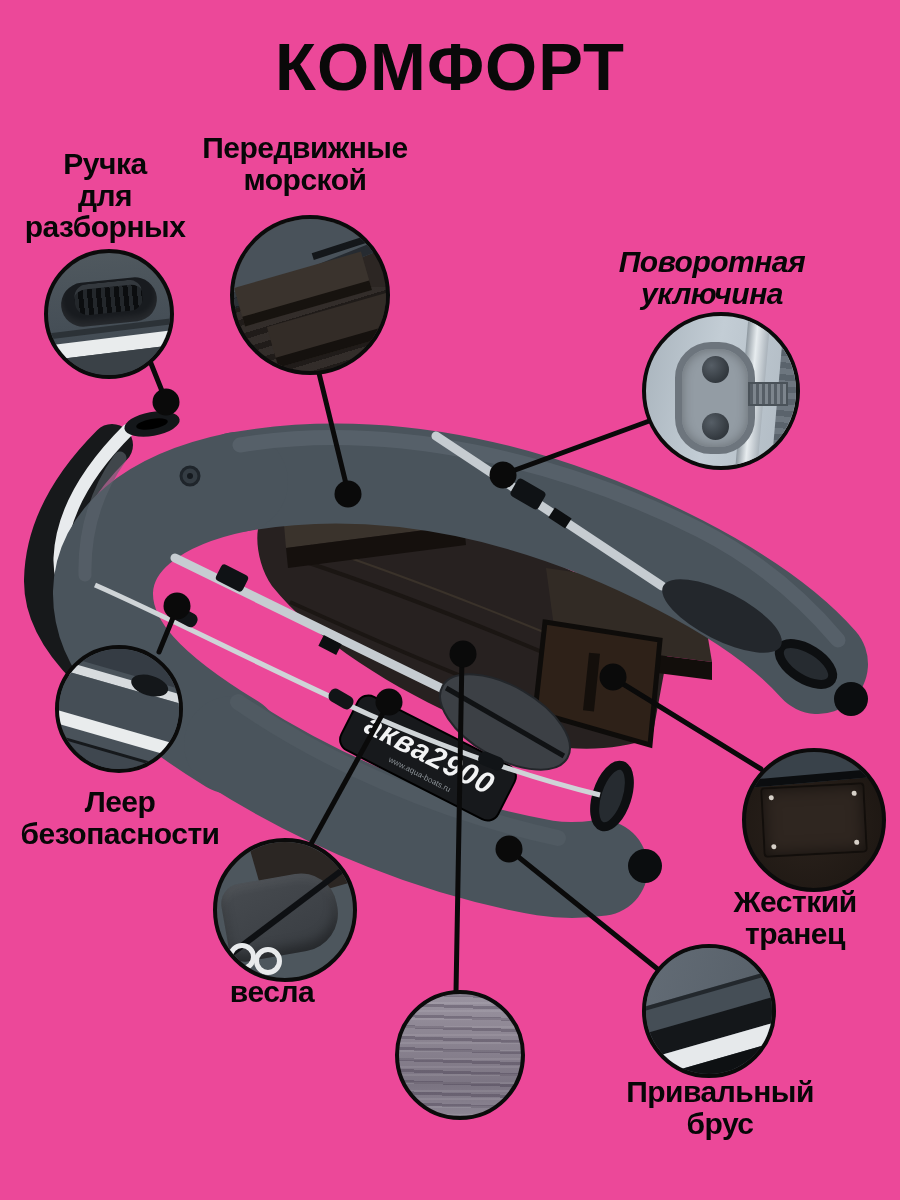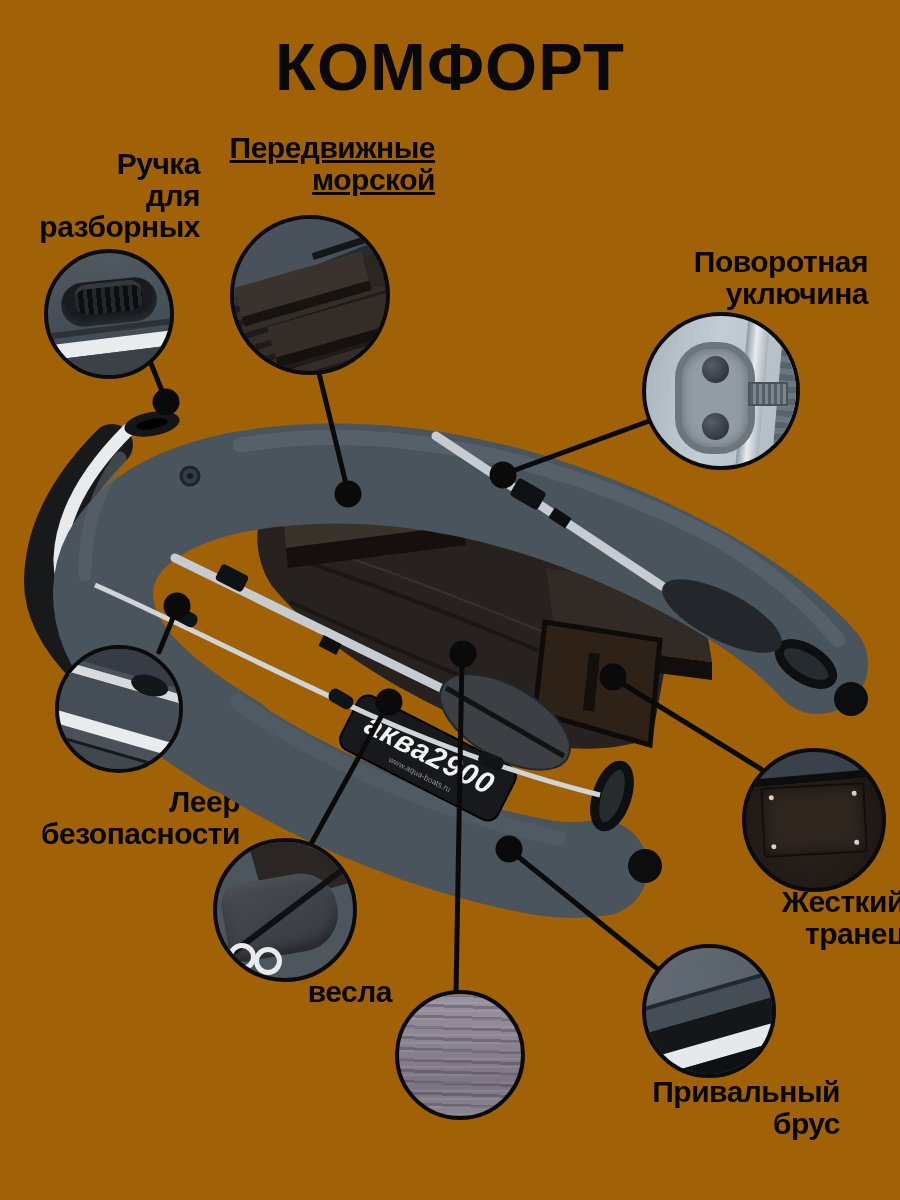--- a/index.html
+++ b/index.html
@@ -1,20 +1,20 @@
 <!DOCTYPE html>
 <html><head>
 <meta charset="utf-8">
 <style>
   html,body{margin:0;padding:0;background:#ffffff;}
-  .stage{position:relative;width:900px;height:1200px;background:#a16207;overflow:hidden;
+  .stage{position:relative;width:900px;height:1200px;background:#ec4899;overflow:hidden;
          font-family:"Liberation Sans","DejaVu Sans",sans-serif;}
   .title{position:absolute;left:0;top:28px;width:100%;text-align:center;
          font-size:67px;font-weight:bold;color:#090909;letter-spacing:1px;}
-  .lbl{position:absolute;text-align:right;font-weight:bold;color:#070707;
+  .lbl{position:absolute;text-align:center;font-weight:bold;color:#070707;
        font-size:30px;line-height:1.05;letter-spacing:-0.5px;}
   .lbl div{white-space:nowrap;}
   #boatSvg{position:absolute;left:0;top:0;z-index:1;}
   
   .circ{position:absolute;border:4px solid #0b0b0b;border-radius:50%;
         overflow:hidden;z-index:2;background:#49525a;}
   .layer{position:absolute;}
   
   .c-handle{background:linear-gradient(175deg,#50595f 0%,#464f57 55%,#3d454d 100%);}
   .c-handle .crease{left:-20%;width:140%;height:6px;top:60%;background:#2c3237;transform:rotate(-7deg);}
@@ -267,26 +267,26 @@
       <div class="layer scr s4"></div>
     </div>
   </div>
 
   <div class="lbl" style="left:10px;top:148px;width:190px;">
     <div>Ручка</div>
     <div>для</div>
     <div>разборных</div>
   </div>
 
-  <div class="lbl" style="left:175px;top:132px;width:260px;text-decoration:underline;">
+  <div class="lbl" style="left:175px;top:132px;width:260px;">
     <div>Передвижные</div>
     <div>морской</div>
   </div>
 
-  <div class="lbl" style="left:618px;top:246px;width:250px;">
+  <div class="lbl" style="left:587px;top:246px;width:250px;font-style:italic;">
     <div>Поворотная</div>
     <div>уключина</div>
   </div>
 
   <div class="lbl" style="left:0px;top:786px;width:240px;">
     <div>Леер</div>
     <div>безопасности</div>
   </div>
 
   <div class="lbl" style="left:152px;top:976px;width:240px;">

